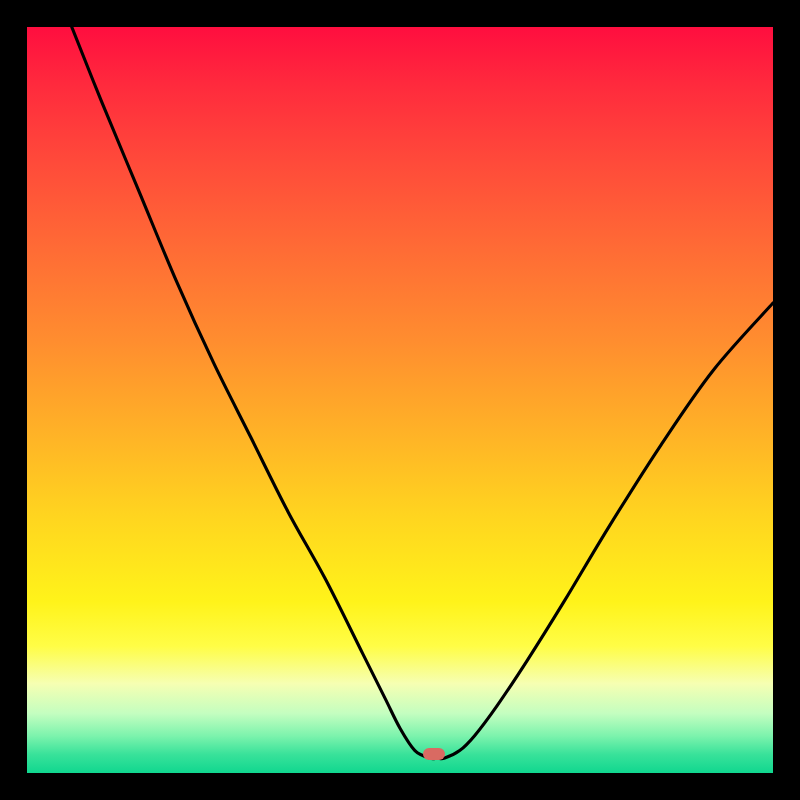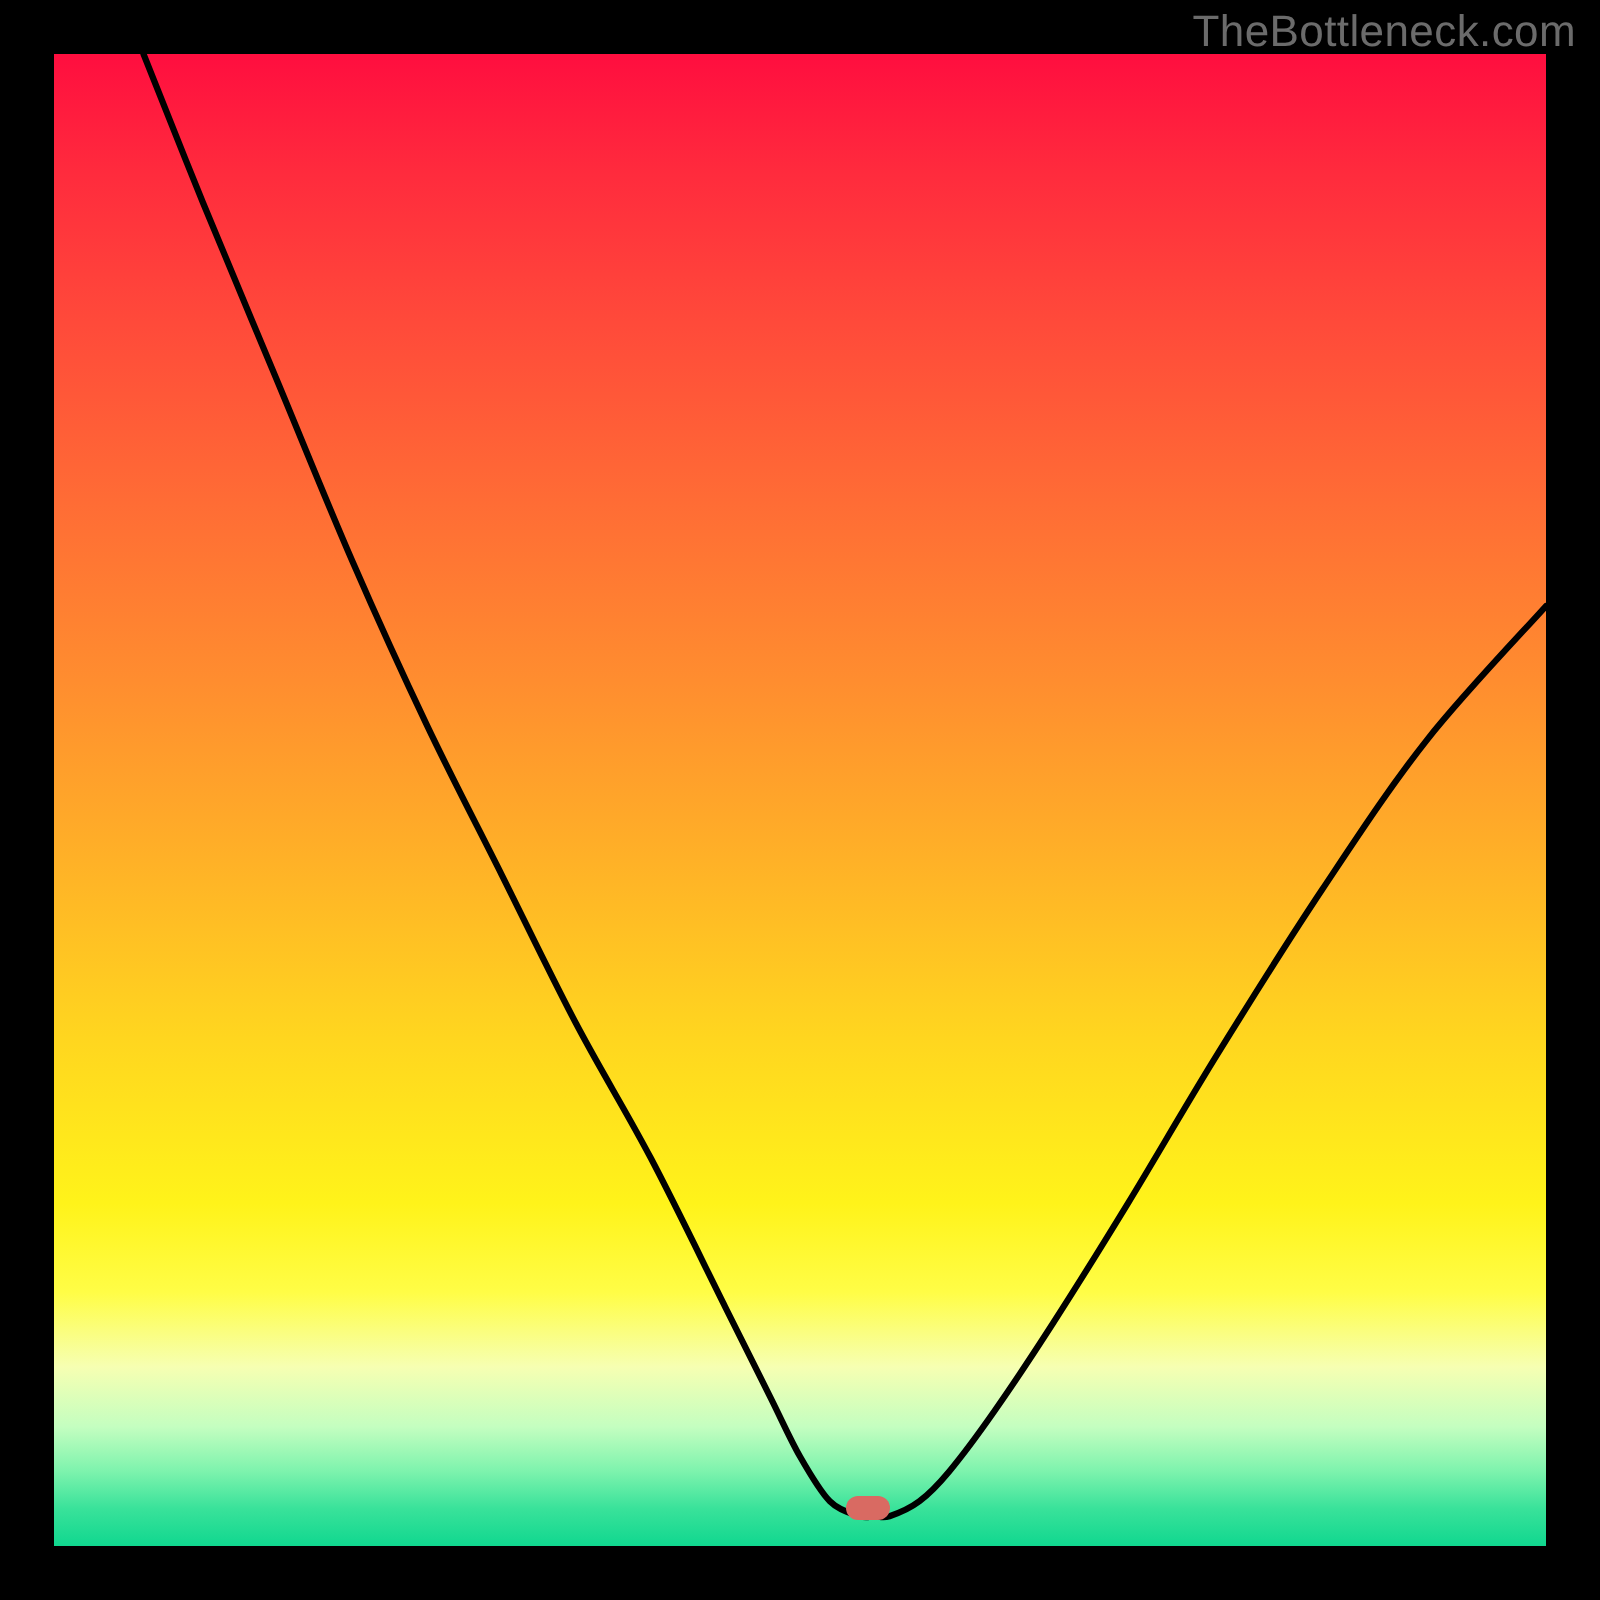--- a/index.html
+++ b/index.html
@@ -68,21 +68,20 @@
     border-radius: 6px;
     background: #d96a62;
     transform: translate(-50%, -50%);
   }
 </style>
 </head>
 <body>
 
 <div class="frame">
 
-  <div class="watermark">TheBottleneck.com</div>
 
   <div class="plot" id="plot">
 
     <svg class="curve-svg" viewBox="0 0 100 100" preserveAspectRatio="none">
       <path id="curve-path" fill="none" stroke="#000" stroke-width="0.42" vector-effect="non-scaling-stroke-disabled" stroke-linecap="round" stroke-linejoin="round" d="M 6 0 C 6.666666666666667 1.6666666666666667, 8.5 6.333333333333334, 10 10 C 11.5 13.666666666666666, 13.333333333333334 18, 15 22 C 16.666666666666668 26, 18.333333333333332 30.166666666666668, 20 34 C 21.666666666666668 37.833333333333336, 23.333333333333332 41.5, 25 45 C 26.666666666666668 48.5, 28.333333333333332 51.666666666666664, 30 55 C 31.666666666666668 58.333333333333336, 33.333333333333336 61.833333333333336, 35 65 C 36.666666666666664 68.16666666666667, 38.333333333333336 70.83333333333333, 40 74 C 41.666666666666664 77.16666666666667, 43.666666666666664 81.33333333333333, 45 84 C 46.333333333333336 86.66666666666667, 47.166666666666664 88.33333333333333, 48 90 C 48.833333333333336 91.66666666666667, 49.333333333333336 92.83333333333333, 50 94 C 50.666666666666664 95.16666666666667, 51.333333333333336 96.33333333333333, 52 97 C 52.666666666666664 97.66666666666667, 53.5 97.83333333333333, 54 98 C 54.5 98.16666666666667, 54.666666666666664 98, 55 98 C 55.333333333333336 98, 55.5 98.16666666666667, 56 98 C 56.5 97.83333333333333, 57.333333333333336 97.5, 58 97 C 58.666666666666664 96.5, 59.166666666666664 96, 60 95 C 60.833333333333336 94, 61.833333333333336 92.66666666666667, 63 91 C 64.16666666666667 89.33333333333333, 65.5 87.33333333333333, 67 85 C 68.5 82.66666666666667, 70.16666666666667 80, 72 77 C 73.83333333333333 74, 75.83333333333333 70.5, 78 67 C 80.16666666666667 63.5, 82.66666666666667 59.5, 85 56 C 87.33333333333333 52.5, 89.5 49.166666666666664, 92 46 C 94.5 42.833333333333336, 98.66666666666667 38.5, 100 37"></path>
     </svg>
 
     <div class="marker" id="marker" style="left: 54.5%; top: 97.5%; background: rgb(217, 106, 98);"></div>
 
   </div>

